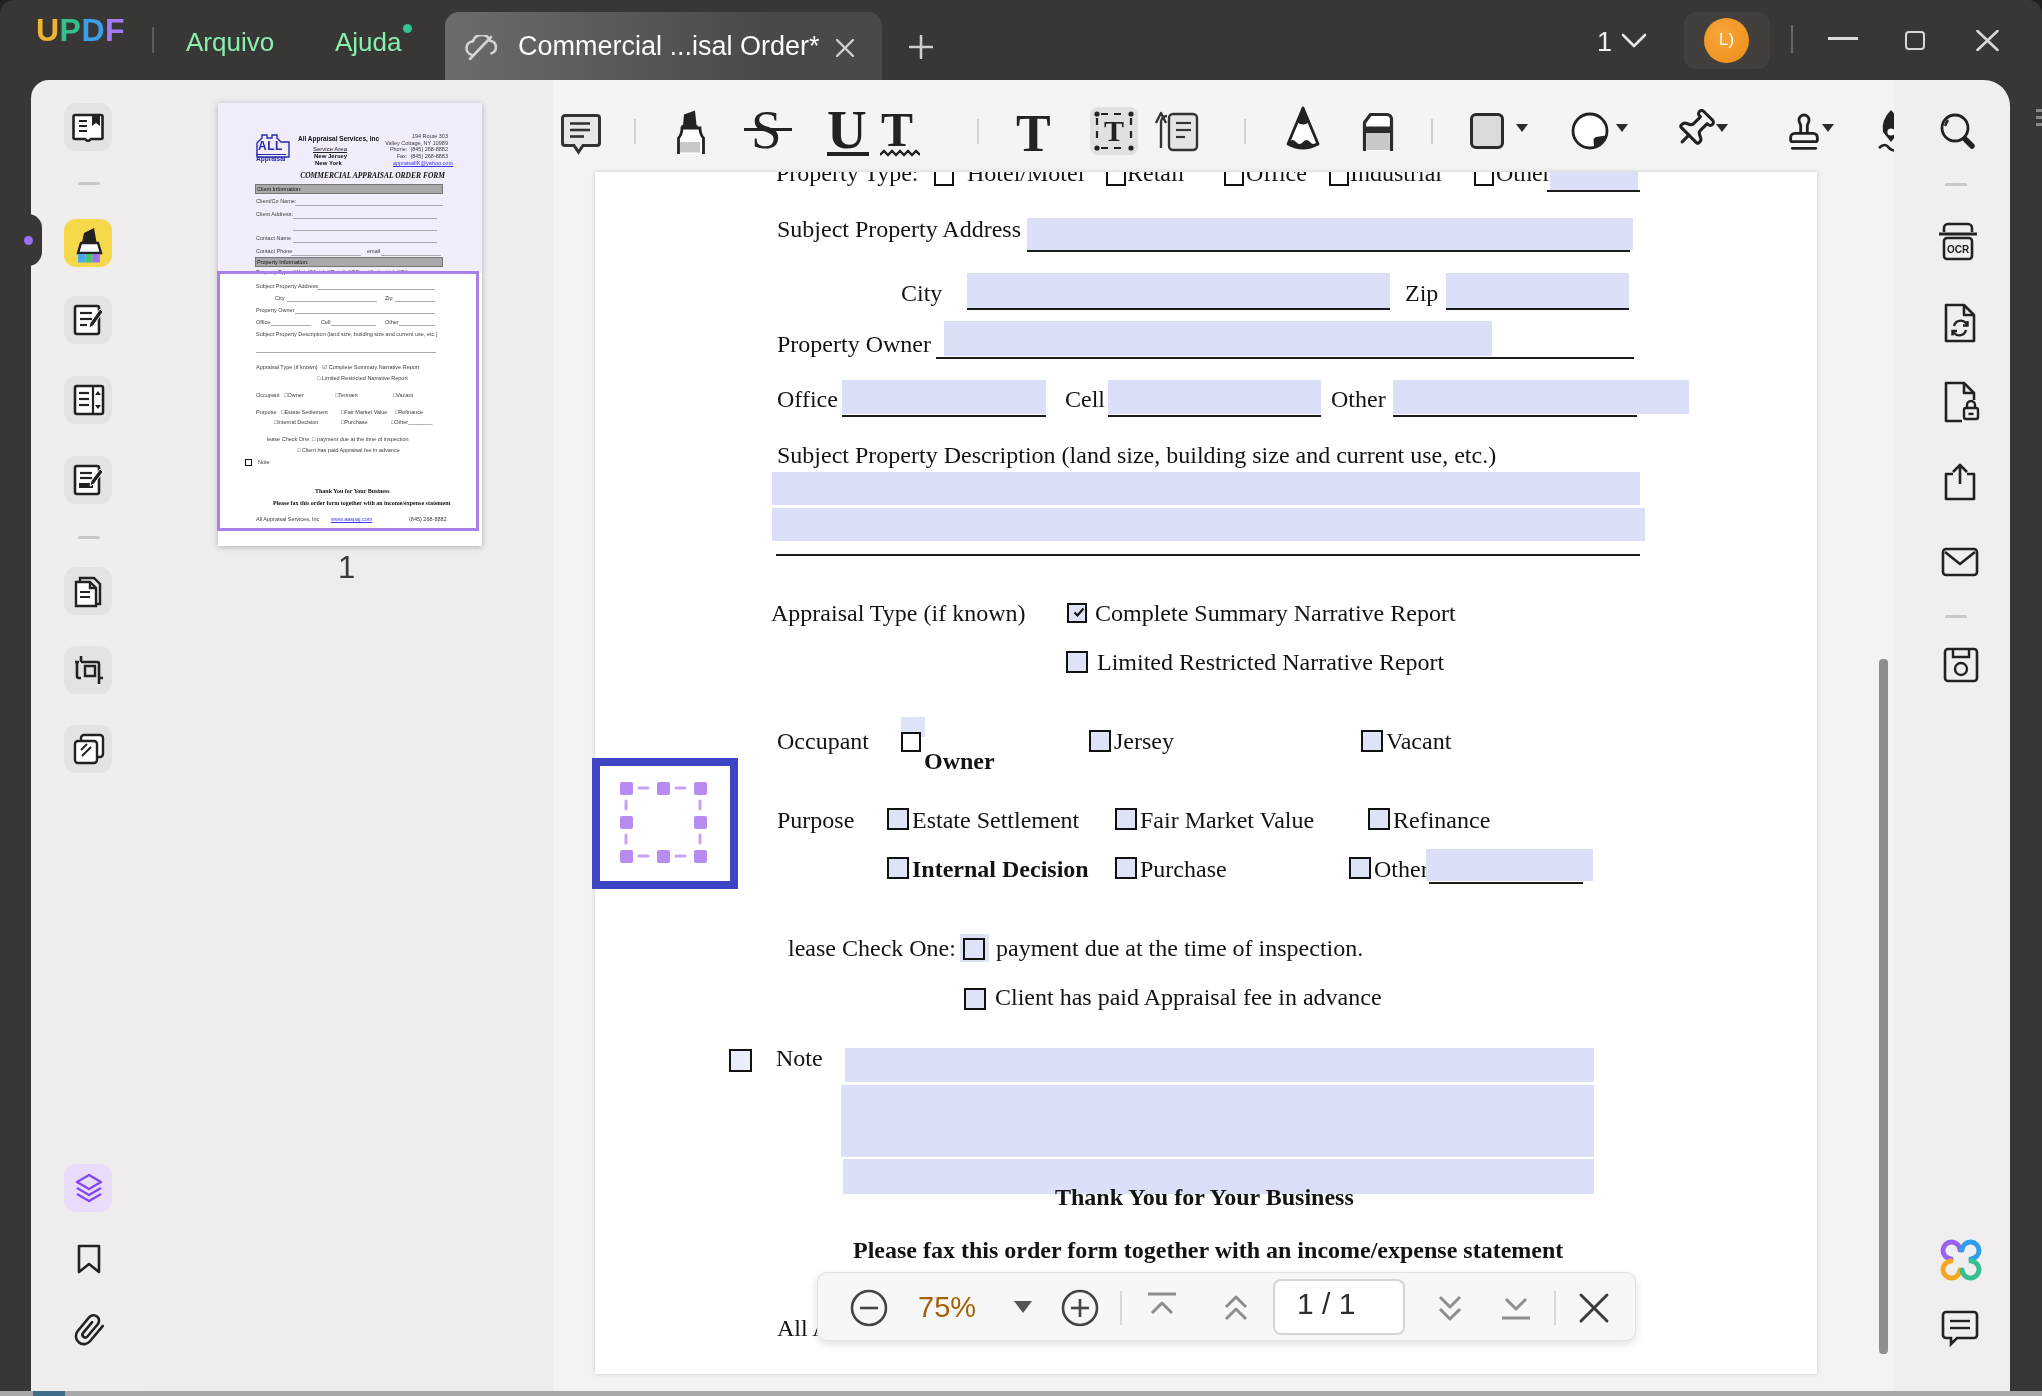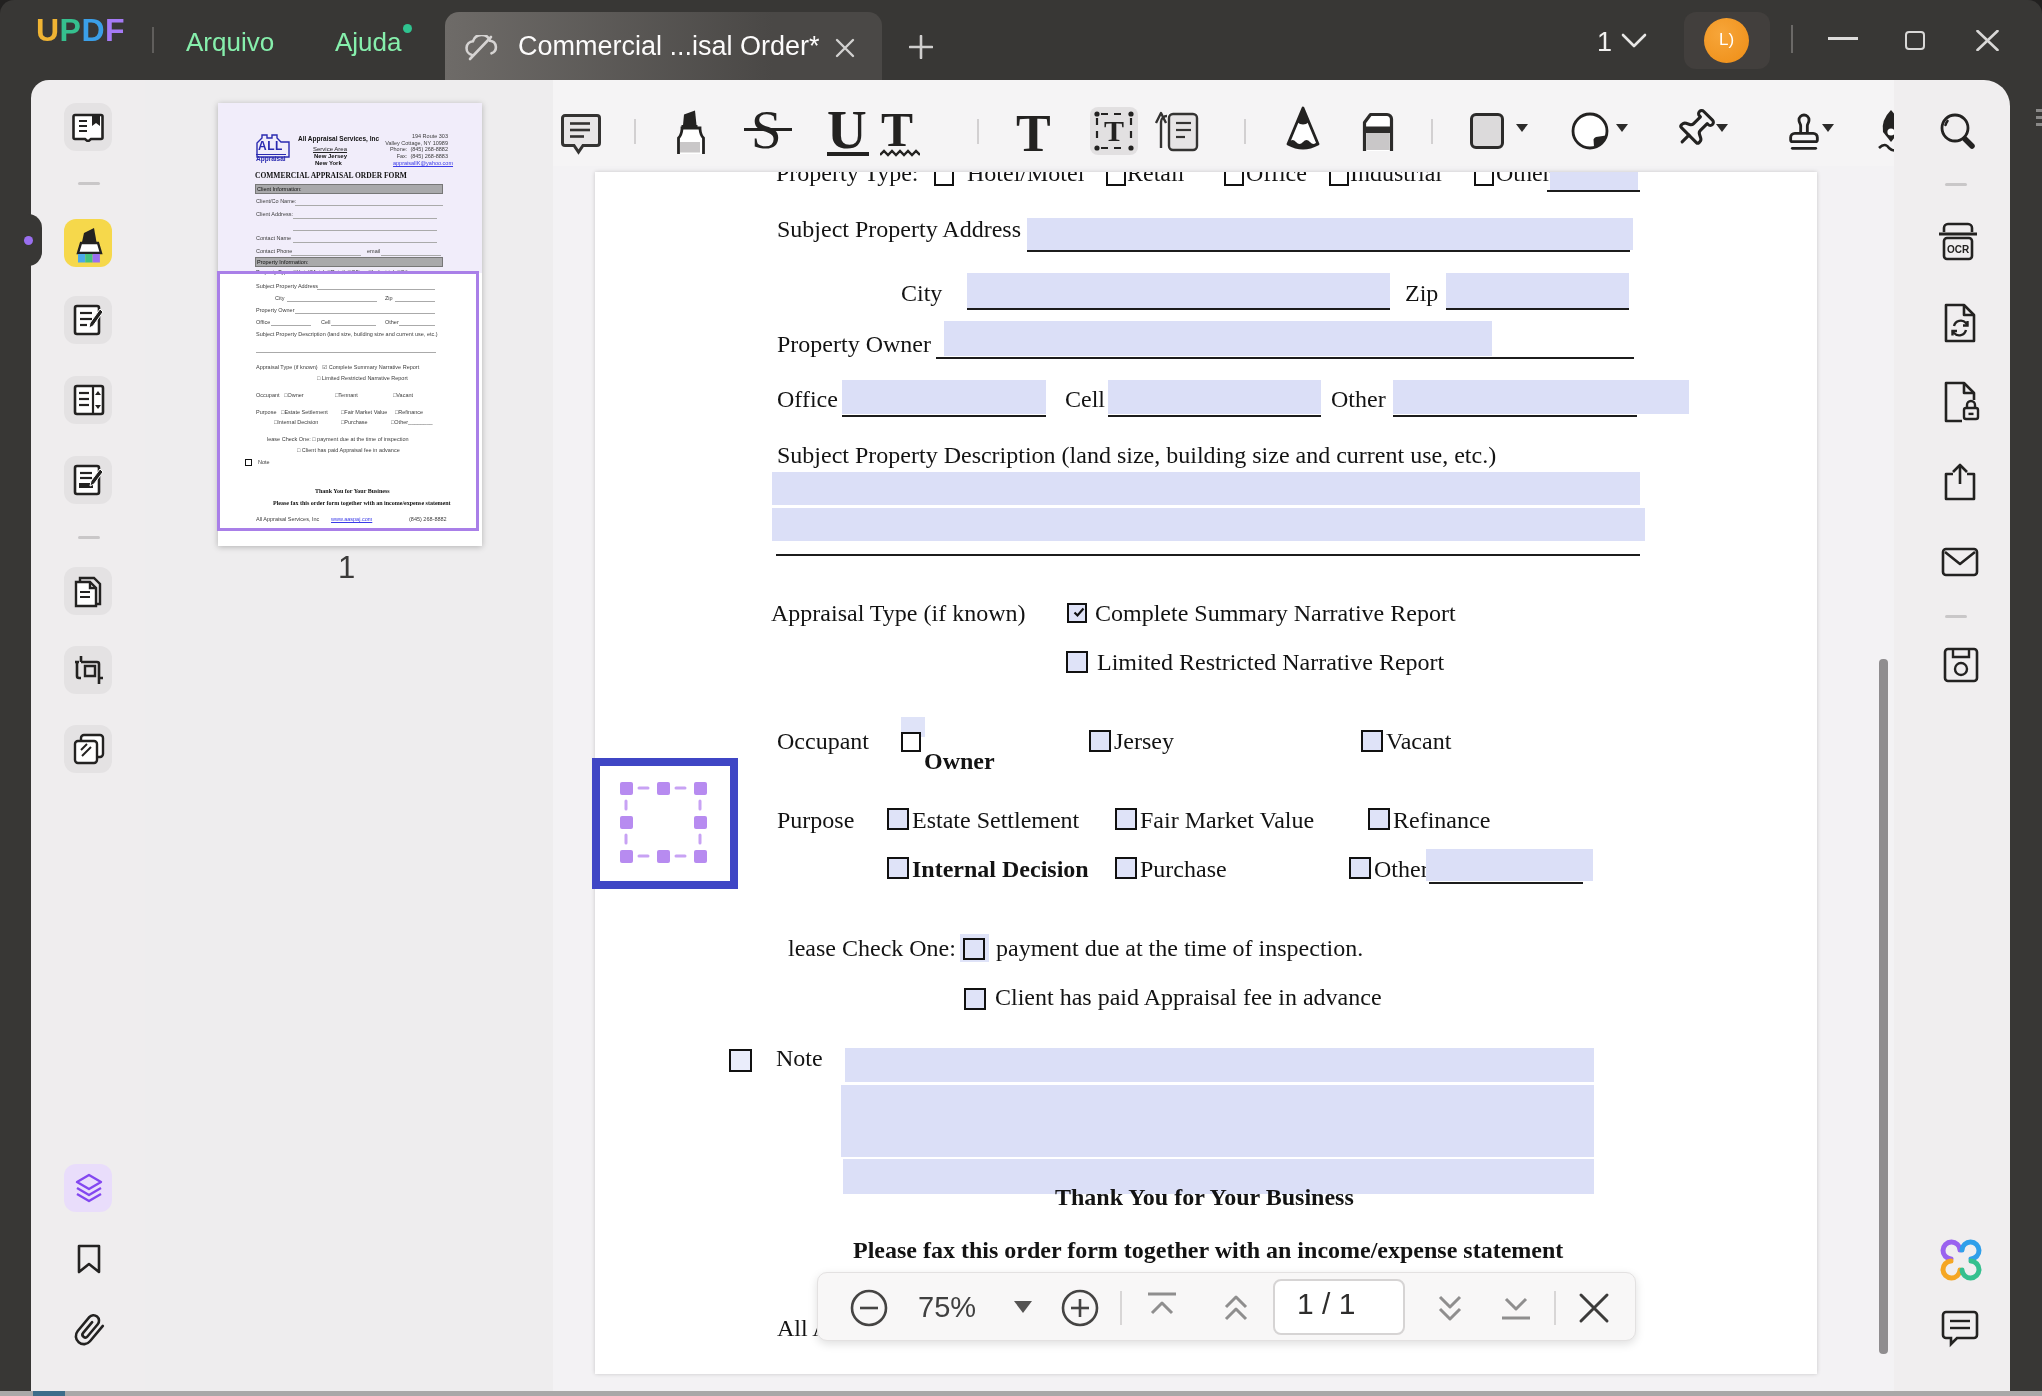--- a/index.html
+++ b/index.html
@@ -154,21 +154,21 @@
       </svg>
       <div class="abs" style="left:3px; top:6px; color:#2a2ab0; font-weight:bold; font-size:12px; letter-spacing:0.5px;">ALL</div>
       <div class="abs" style="left:1px; top:21px; color:#2a2ab0; font-weight:bold; font-size:6.5px; border-top:1px solid #2a2ab0;">Appraisal</div>
       <div class="abs" style="left:43px; top:2px; font-weight:bold; font-size:6.5px; color:#111;">All Appraisal Services, Inc</div>
       <div class="abs" style="left:58px; top:13px; font-size:6px; color:#222; text-decoration:underline;">Service Area</div>
       <div class="abs" style="left:59px; top:20px; font-weight:bold; font-size:6px; color:#111;">New Jersey</div>
       <div class="abs" style="left:60px; top:27px; font-weight:bold; font-size:6px; color:#111;">New York</div>
       <div class="abs" style="left:128px; top:0px; width:65px; text-align:right; font-size:5.5px; color:#3c3c3c; line-height:6.5px;">194 Route 303<br>Valley Cottage, NY 10989<br>Phone:&nbsp; (845) 268-8882<br>Fax:&nbsp; (845) 268-8883</div>
       <div class="abs" style="left:138px; top:27px; font-size:5.5px; color:#3a3ae8; text-decoration:underline;">appraisalIK@yahoo.com</div>
     </div>
-    <div class="abs" style="left:110px; top:91px; width:190px; text-align:left; font-weight:bold; font-size:7.5px; color:#111; font-family:'Liberation Serif',serif;">COMMERCIAL APPRAISAL ORDER FORM</div>
+    <div class="abs" style="left:110px; top:91px; width:190px; text-align:right; font-weight:bold; font-size:7.5px; color:#111; font-family:'Liberation Serif',serif;font-style:italic;">COMMERCIAL APPRAISAL ORDER FORM</div>
     <div class="abs" style="left:110px; top:104px; width:188px; height:10px; background:#a9a9ab; border:0.5px solid #777;"></div>
     <div class="abs" style="left:112px; top:106px; font-size:5.5px; color:#111;">Client Information:</div>
     <div class="abs" style="left:111px; top:118px; font-size:5.5px; color:#3c3c3c;">Client/Co Name:</div>
     <div class="abs" style="left:150px; top:125px; width:148px; height:1px; background:#aaa;"></div>
     <div class="abs" style="left:111px; top:131px; font-size:5.5px; color:#3c3c3c;">Client Address:</div>
     <div class="abs" style="left:148px; top:138px; width:144px; height:1px; background:#aaa;"></div>
     <div class="abs" style="left:148px; top:150px; width:144px; height:1px; background:#aaa;"></div>
     <div class="abs" style="left:111px; top:155px; font-size:5.5px; color:#3c3c3c;">Contact Name</div>
     <div class="abs" style="left:148px; top:162px; width:144px; height:1px; background:#aaa;"></div>
     <div class="abs" style="left:111px; top:168px; font-size:5.5px; color:#3c3c3c;">Contact Phone</div>
@@ -486,21 +486,21 @@
         <line x1="100" y1="69" x2="100" y2="77"></line>
       </g>
     </svg>
   </div>
 
   <div class="abs" style="left:817px; top:1272px; width:819px; height:69px; background:#f8f7f7; border:1px solid #e3e1e1; border-radius:10px; box-shadow:0 3px 10px rgba(0,0,0,0.13);">
     <svg class="abs" style="left:32px; top:16px;" width="38" height="38" viewBox="0 0 38 38">
       <circle cx="19" cy="19" r="17" fill="none" stroke="#454443" stroke-width="2.6"></circle>
       <line x1="10" y1="19" x2="28" y2="19" stroke="#454443" stroke-width="2.6"></line>
     </svg>
-    <div class="abs" style="left:100px; top:18px; font-size:29px; color:#404040;">75%</div>
+    <div class="abs" style="left:100px; top:18px; font-size:29px; color:#a16207;">75%</div>
     <div class="abs" style="left:196px; top:28px; width:0; height:0; border-left:9px solid transparent; border-right:9px solid transparent; border-top:12px solid #555453;"></div>
     <svg class="abs" style="left:243px; top:16px;" width="38" height="38" viewBox="0 0 38 38">
       <circle cx="19" cy="19" r="17" fill="none" stroke="#454443" stroke-width="2.6"></circle>
       <line x1="10" y1="19" x2="28" y2="19" stroke="#454443" stroke-width="2.6"></line>
       <line x1="19" y1="10" x2="19" y2="28" stroke="#454443" stroke-width="2.6"></line>
     </svg>
     <div class="abs" style="left:302px; top:18px; width:2px; height:34px; background:#d8d6d6;"></div>
     <svg class="abs" style="left:326px; top:18px;" width="36" height="34" viewBox="0 0 36 34">
       <line x1="4" y1="3" x2="32" y2="3" stroke="#8f8e8e" stroke-width="3"></line>
       <path d="M8 22 L18 12 L28 22" fill="none" stroke="#8f8e8e" stroke-width="3" stroke-linejoin="round"></path>

